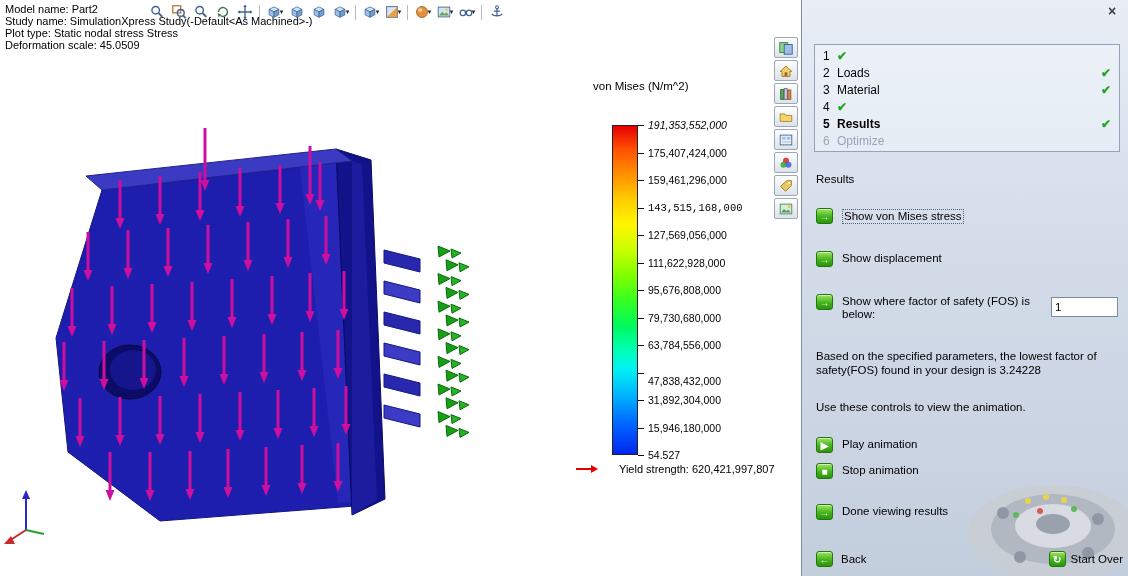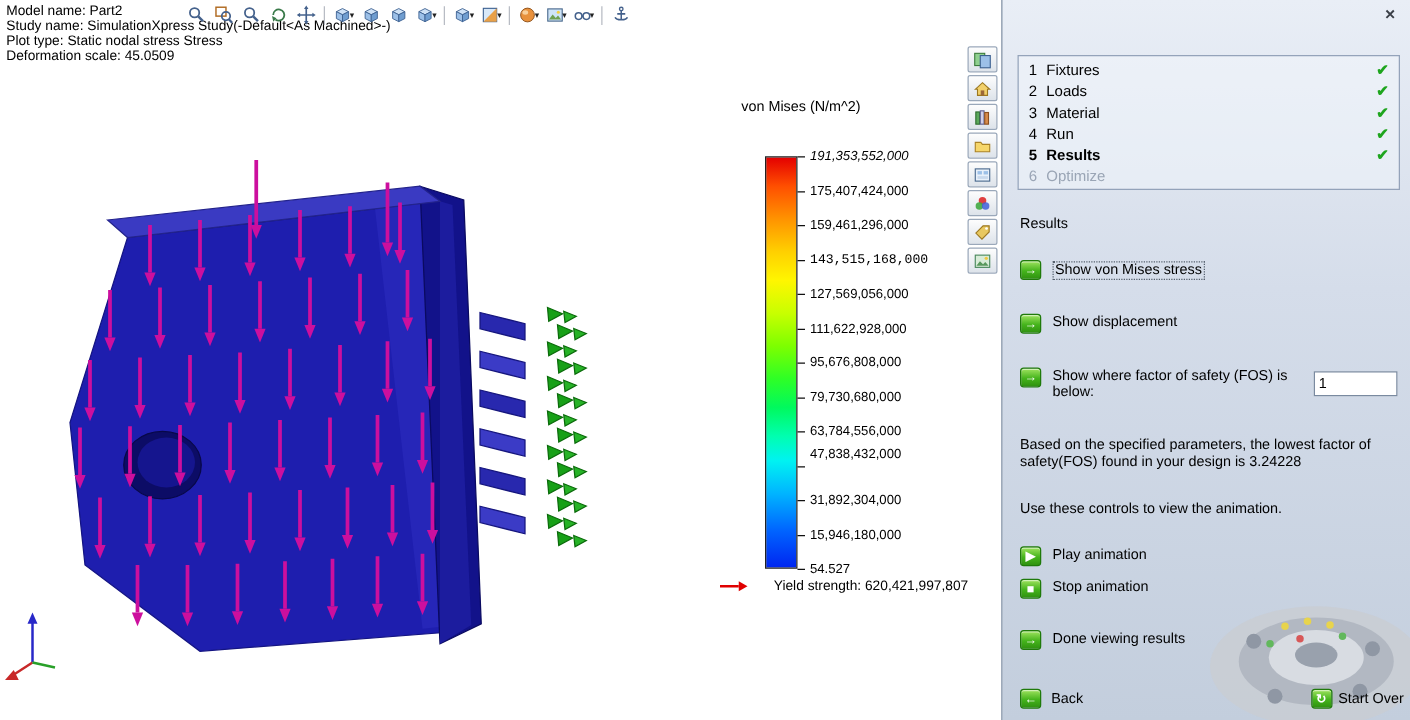--- a/index.html
+++ b/index.html
@@ -451,21 +451,21 @@
         <div class="ticklabel" style="top: 151px;">127,569,056,000</div>
         <div class="tickline" style="top: 184.5px;"></div>
         <div class="ticklabel" style="top: 178.5px;">111,622,928,000</div>
         <div class="tickline" style="top: 212px;"></div>
         <div class="ticklabel" style="top: 206px;">95,676,808,000</div>
         <div class="tickline" style="top: 239.5px;"></div>
         <div class="ticklabel" style="top: 233.5px;">79,730,680,000</div>
         <div class="tickline" style="top: 267px;"></div>
         <div class="ticklabel" style="top: 261px;">63,784,556,000</div>
         <div class="tickline" style="top: 294.5px;"></div>
-        <div class="ticklabel" style="top: 279px;">47,838,432,000</div>
+        <div class="ticklabel" style="top: 297px;">47,838,432,000</div>
         <div class="tickline" style="top: 322px;"></div>
         <div class="ticklabel" style="top: 316px;">31,892,304,000</div>
         <div class="tickline" style="top: 349.5px;"></div>
         <div class="ticklabel" style="top: 343.5px;">15,946,180,000</div>
         <div class="tickline" style="top: 377px;"></div>
         <div class="ticklabel" style="top: 371px;">54.527</div>
       </div>
     <div id="legend-yield">
       <svg width="24" height="10">
         <line x1="1" y1="5" x2="16" y2="5" stroke="#e00000" stroke-width="2"></line>
@@ -528,36 +528,34 @@
           <circle cx="12.4" cy="6.4" r="1.5" fill="#f0c840"></circle>
         </svg>
       </span>
     </div>
 
   <div id="panel">
     <div id="close-btn">×</div>
     <div id="steps-box">
         <div class="step done">
           <span class="snum">1</span>
-          <span class="slabel">Fixtures</span>
           <span class="scheck">✔</span>
         </div>
         <div class="step done">
           <span class="snum">2</span>
           <span class="slabel">Loads</span>
           <span class="scheck">✔</span>
         </div>
         <div class="step done">
           <span class="snum">3</span>
           <span class="slabel">Material</span>
           <span class="scheck">✔</span>
         </div>
         <div class="step done">
           <span class="snum">4</span>
-          <span class="slabel">Run</span>
           <span class="scheck">✔</span>
         </div>
         <div class="step current">
           <span class="snum">5</span>
           <span class="slabel">Results</span>
           <span class="scheck">✔</span>
         </div>
         <div class="step disabled">
           <span class="snum">6</span>
           <span class="slabel">Optimize</span>

